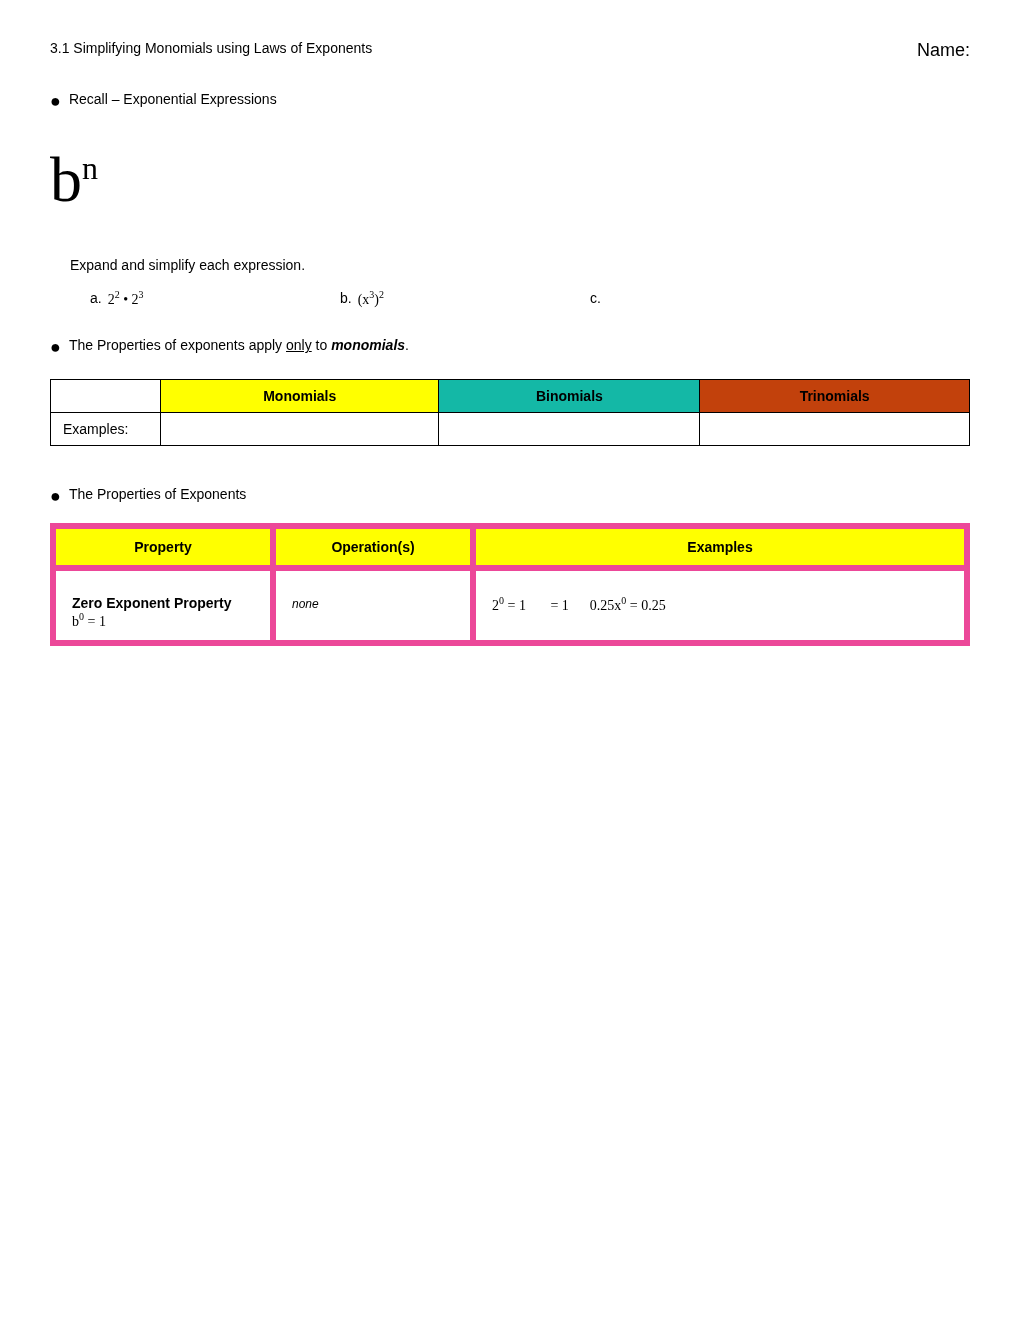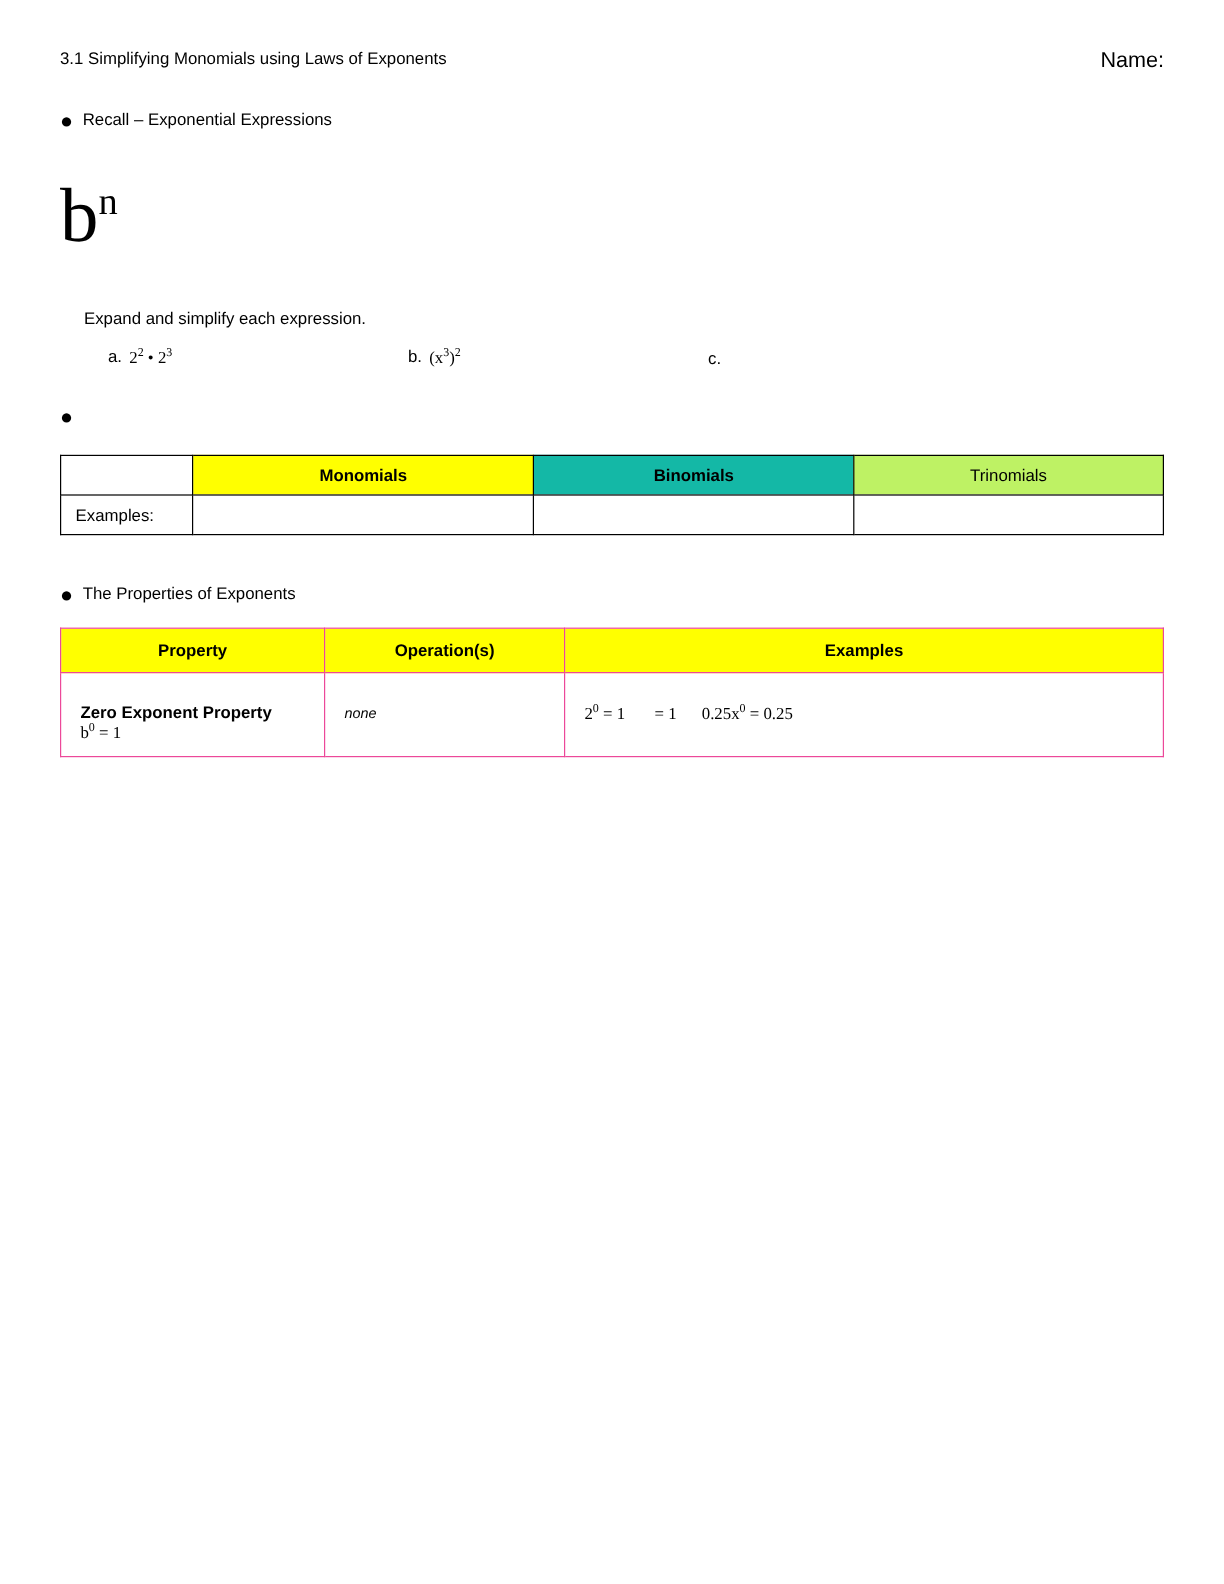--- a/index.html
+++ b/index.html
@@ -132,39 +132,39 @@
       font-weight: bold;
       color: #000;
     }
 
     .cell-blue {
       background-color: #14b8a6;
       font-weight: bold;
     }
 
     .cell-peach {
-      background-color: #bef264;
-      font-weight: normal;
+      background-color: #c2410c;
+      font-weight: bold;
     }
 
     .properties-heading {
       display: flex;
       align-items: flex-start;
       gap: 8px;
       margin: 30px 0 16px 0;
     }
 
     
     .exp-table {
       width: 100%;
       border-collapse: collapse;
     }
 
     .exp-table td, .exp-table th {
-      border: 1px solid #ec4899;
+      border: 6px solid #ec4899;
       padding: 10px 16px;
       vertical-align: top;
     }
 
     .exp-table .header-row td {
       background-color: #ffff00;
       font-weight: bold;
       text-align: center;
       font-size: 14px;
     }
@@ -226,20 +226,23 @@
     <span class="math-expr">(x<sup>3</sup>)<sup>2</sup></span>
   </div>
   <div class="problem-item">
     <span class="problem-label">c.</span>
     <span class="math-expr"></span>
   </div>
 </div>
 
 <div class="properties-note">
   <span class="bullet">●</span>
+  <span>
+    The Properties of exponents apply <span class="underline">only</span> to <span class="bold-italic">monomials</span>.
+  </span>
 </div>
 
 <table class="mono-table">
   <thead>
     <tr>
       <td style="width:110px;"></td>
       <td class="cell-yellow">Monomials</td>
       <td class="cell-blue">Binomials</td>
       <td class="cell-peach">Trinomials</td>
     </tr>

